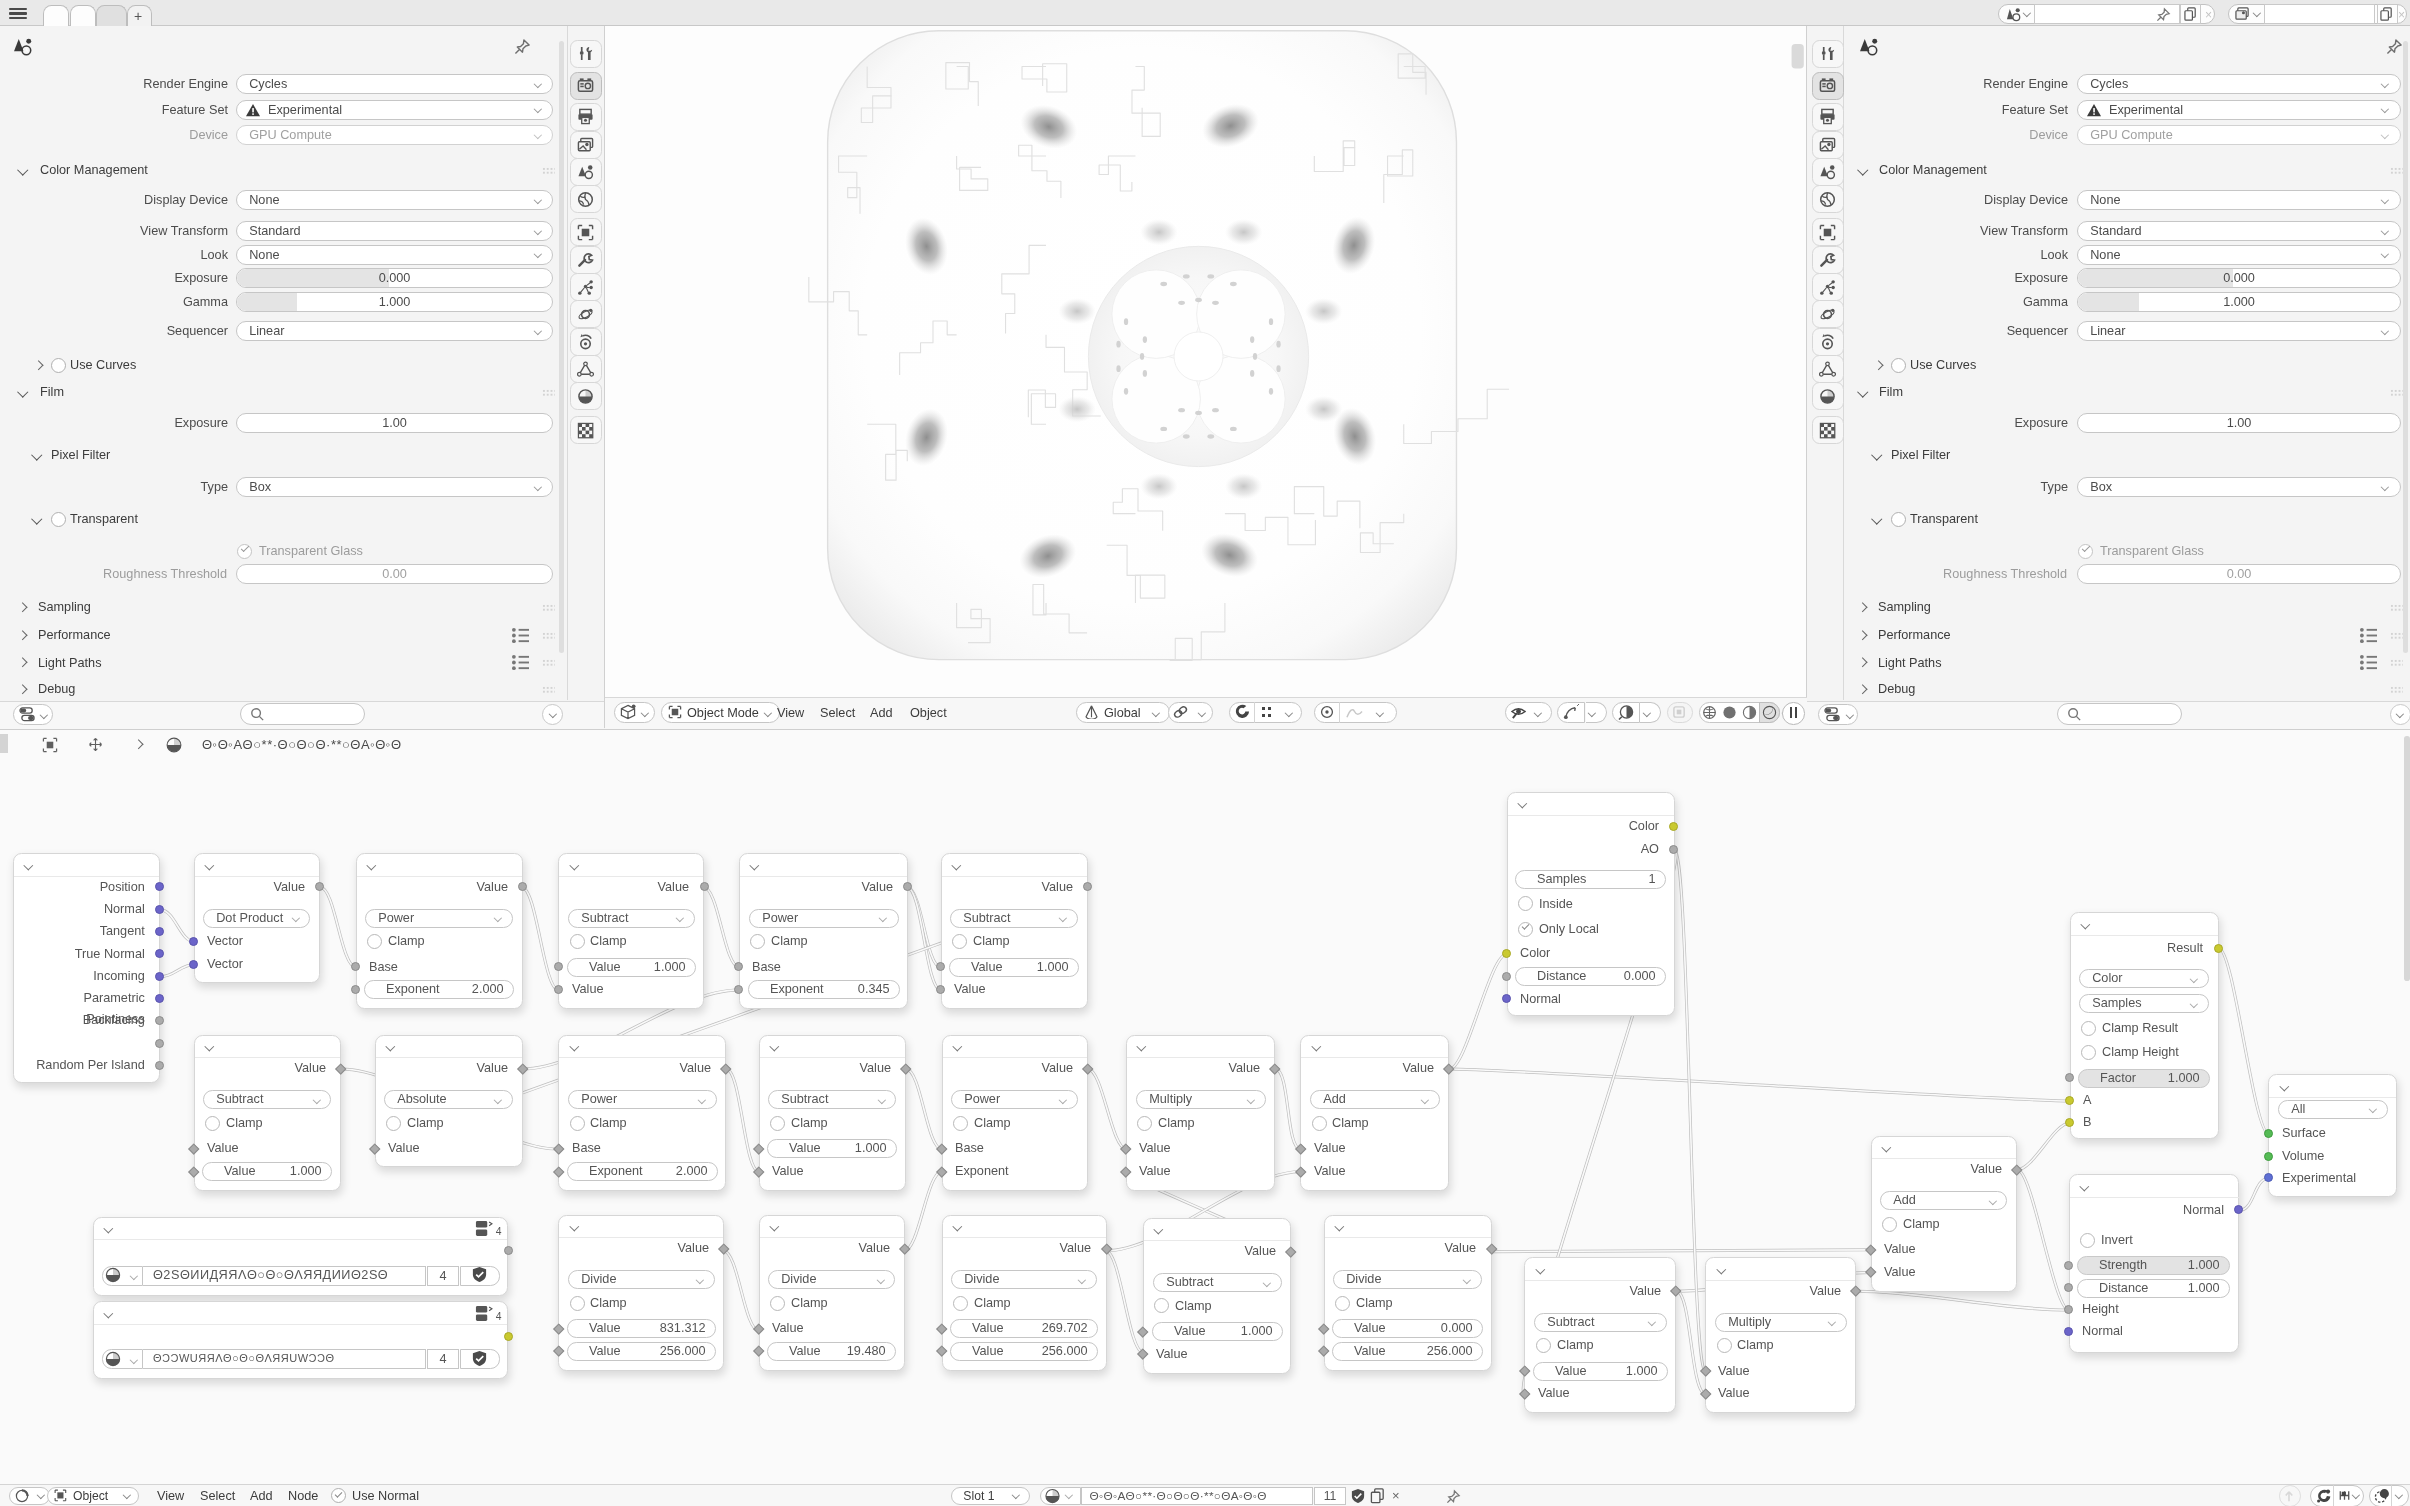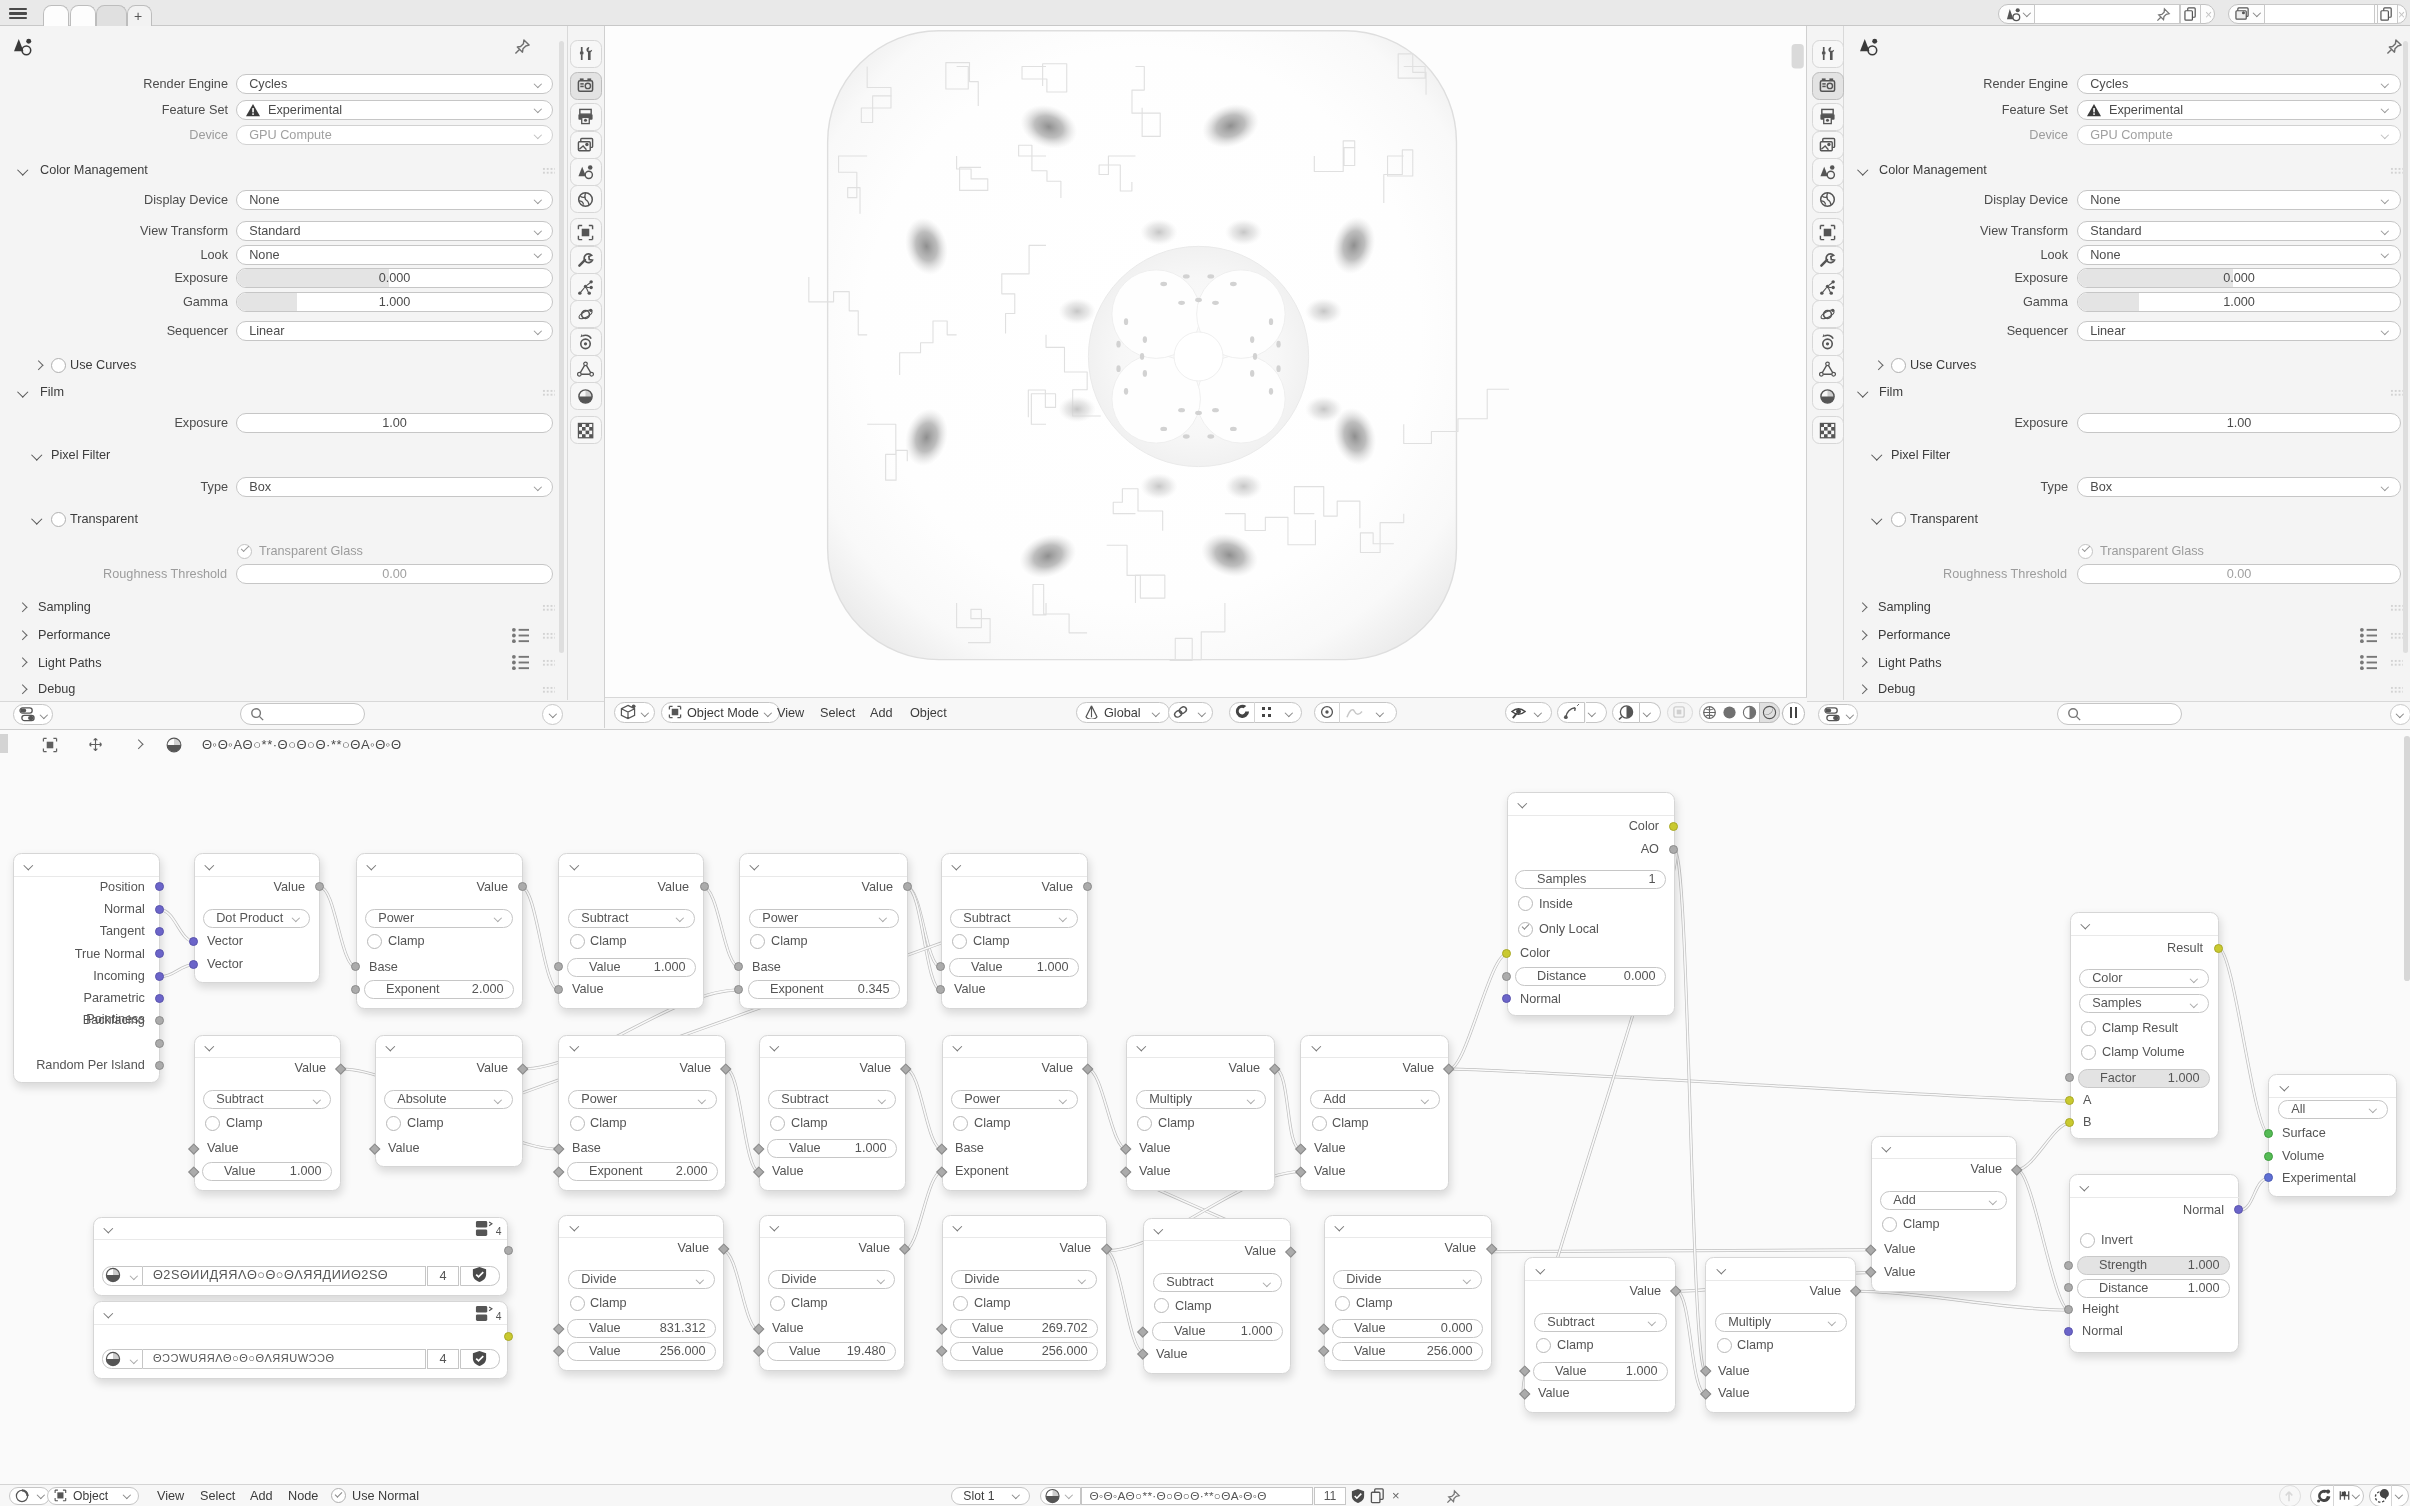--- a/index.html
+++ b/index.html
@@ -949,21 +949,21 @@
 <div class="abs" style="left:2071px;top:935px;width:147px;border-top:0.9px solid #e9e9e9"></div>
 <div class="nlbl" style="left:2090px;top:939px;width:113px;text-align:right;color:#555">Result</div>
 <div class="sock" style="left:2214px;top:944px;background:#c9c92f;border-color:#a8a828"></div>
 <div class="npill" style="left:2079px;top:969px;width:130px;padding-left:12.2px">Color</div>
 <div class="chev" style="left:2191px;top:976px;border-color:#aaa"></div>
 <div class="npill" style="left:2079px;top:994px;width:130px;padding-left:12.2px">Samples</div>
 <div class="chev" style="left:2191px;top:1001px;border-color:#aaa"></div>
 <div class="circ" style="left:2081px;top:1021px;border-color:#b8b8b8"></div>
 <div class="nlbl" style="left:2102px;top:1019px;color:#555">Clamp Result</div>
 <div class="circ" style="left:2081px;top:1045px;border-color:#b8b8b8"></div>
-<div class="nlbl" style="left:2102px;top:1043px;color:#555">Clamp Volume</div>
+<div class="nlbl" style="left:2102px;top:1043px;color:#555">Clamp Height</div>
 <div class="npill npillg" style="left:2078px;top:1069px;width:132px">
     <div style="position:absolute;left:21px;top:0">Factor</div>
     <div style="position:absolute;right:9.4px;top:0">1.000</div>
   </div>
 <div class="sock" style="left:2065px;top:1073px;background:#ababab;border-color:#8c8c8c"></div>
 <div class="nlbl" style="left:2083px;top:1091px;color:#555">A</div>
 <div class="sock" style="left:2065px;top:1096px;background:#c9c92f;border-color:#a8a828"></div>
 <div class="nlbl" style="left:2083px;top:1113px;color:#555">B</div>
 <div class="sock" style="left:2065px;top:1118px;background:#c9c92f;border-color:#a8a828"></div>
 

